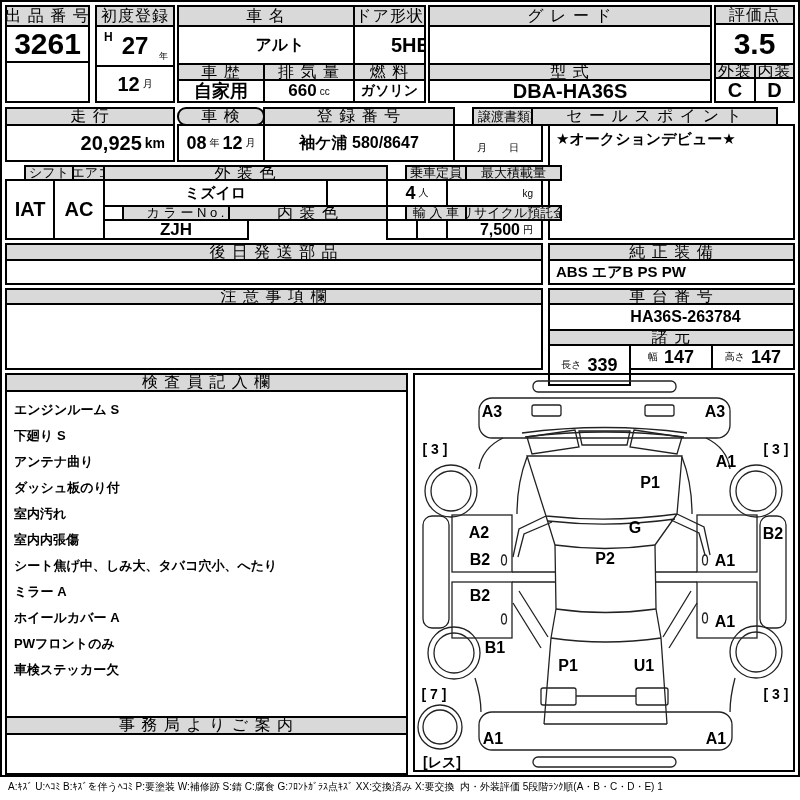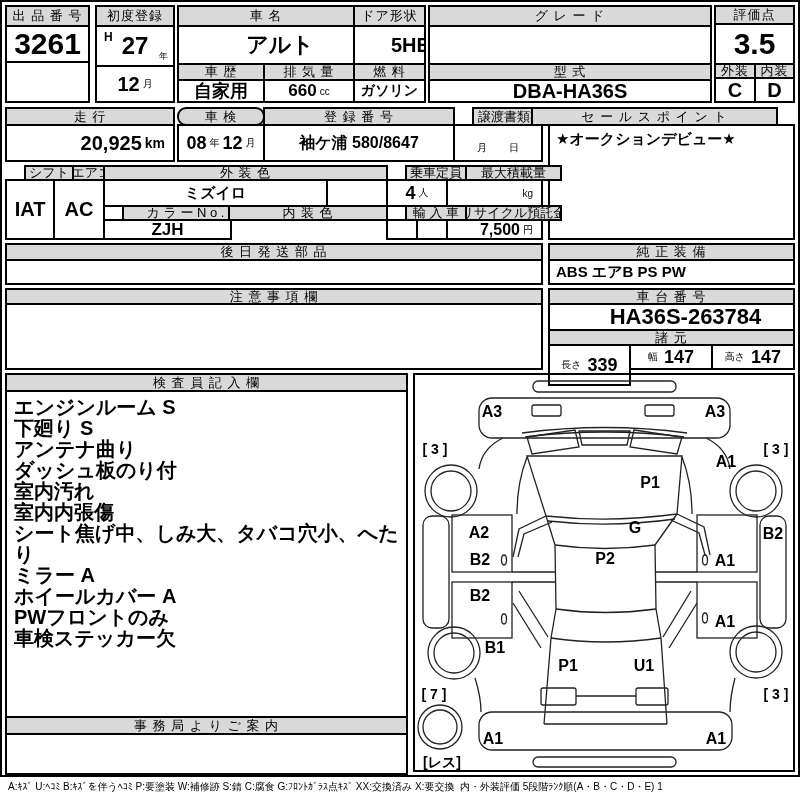--- a/index.html
+++ b/index.html
@@ -1,34 +1,34 @@
 <!DOCTYPE html>
 <html><head>
 <meta charset="utf-8">
 <style>
   html,body{margin:0;padding:0;background:#fff;}
   body{width:800px;height:800px;position:relative;font-family:"Liberation Sans","DejaVu Sans",sans-serif;color:#000;}
   .cell{position:absolute;box-sizing:border-box;border:2px solid #000;background:#fff;overflow:hidden;}
   .gray{background:#d9d9d9;}
-  .hc{display:flex;align-items:center;justify-content:center;font-size:13px;letter-spacing:1px;white-space:pre;}
+  .hc{display:flex;align-items:center;justify-content:center;font-size:16px;letter-spacing:1px;white-space:pre;}
   .hc.sm{font-size:13px;letter-spacing:0;margin-left:19px;}
   .vc{display:flex;align-items:center;justify-content:center;font-weight:bold;}
   .outer{position:absolute;left:0;top:0;width:800px;height:777px;border:2px solid #000;box-sizing:border-box;}
   .unit{font-weight:bold;font-size:10px;margin-left:3px;}
   .unit-n{font-weight:normal;font-size:10px;margin-left:3px;}
-  .big30{font-size:30px;}.big24{font-size:24px;}.big22{font-size:22px;padding-left:28px;}.big20{font-size:20px;}
+  .big30{font-size:30px;}.big24{font-size:24px;}.big22{font-size:16px;padding-left:28px;}.big20{font-size:20px;}
   .big18{font-size:18px;}.big17{font-size:17px;}.big16{font-size:16px;}.big15{font-size:15px;}.big14{font-size:14px;}
   .left-pad{justify-content:flex-start;padding-left:6px;}
   .right-pad{justify-content:flex-end;padding-right:8px;}
   .top-left{align-items:flex-start;justify-content:flex-start;padding:4px 6px;}
   .rel{position:relative;}
   .corner-era{position:absolute;left:7px;top:3px;font-size:12px;font-weight:bold;}
   .corner-unit{position:absolute;right:5px;bottom:2px;font-size:9px;font-weight:normal;}
   .suffix{position:absolute;right:8px;bottom:3px;font-size:10px;font-weight:normal;}
-  .lines{font-weight:bold;font-size:20px;line-height:21px;white-space:pre-line;padding:5px 7px;box-sizing:border-box;}
+  .lines{font-weight:bold;font-size:13px;line-height:26px;white-space:pre-line;padding:5px 7px;box-sizing:border-box;}
   .legend{position:absolute;left:8px;top:780px;width:788px;font-size:10px;white-space:pre;}
   .dwrap{position:absolute;left:413px;top:373px;width:382px;height:399px;box-sizing:border-box;border:2px solid #000;}
   .dwrap svg{position:absolute;left:0;top:0;}
   .dlabel{position:absolute;transform:translate(-50%,-50%);font-weight:bold;font-size:16px;white-space:pre;}
   .dlabel.tire{font-size:14px;}
   .dim{display:flex;align-items:center;justify-content:center;gap:6px;}
   .dim .dl{font-size:10px;}
   .dim .dv{font-weight:bold;font-size:18px;}
   .spread{display:flex;align-items:flex-end;justify-content:space-evenly;padding-bottom:5px;font-size:10px;}
 </style>
@@ -106,21 +106,21 @@
 
 <div class="cell gray hc sm" style="left:5px;top:165px;width:50px;height:16px;">シフト</div>
 <div class="cell vc big20" style="left:5px;top:179px;width:50px;height:61px;">IAT</div>
 <div class="cell gray hc sm" style="left:53px;top:165px;width:52px;height:16px;">エアコン</div>
 <div class="cell vc big20" style="left:53px;top:179px;width:52px;height:61px;">AC</div>
 
 <div class="cell gray hc" style="left:103px;top:165px;width:285px;height:16px;">外 装 色</div>
 <div class="cell vc big15" style="left:103px;top:179px;width:225px;height:28px;">ミズイロ</div>
 <div class="cell" style="left:326px;top:179px;width:62px;height:28px;"></div>
 <div class="cell gray hc sm" style="left:103px;top:205px;width:127px;height:16px;">カ ラ ー N o .</div>
-<div class="cell vc big17" style="left:103px;top:219px;width:129px;height:21px;text-align:center;">ZJH</div>
+<div class="cell vc big17" style="left:103px;top:219px;width:146px;height:21px;text-align:center;">ZJH</div>
 <div class="cell gray hc" style="left:228px;top:205px;width:160px;height:16px;">内 装 色</div>
 <div class="cell vc big15 rel" style="left:228px;top:219px;width:160px;height:21px;">
   <span>グレー</span>
   <span class="suffix">系</span>
 </div>
 
 <div class="cell gray hc sm" style="left:386px;top:165px;width:62px;height:16px;">乗車定員</div>
 <div class="cell vc big18" style="left:386px;top:179px;width:62px;height:28px;">
   <span>4</span>
   <span class="unit-n">人</span>

